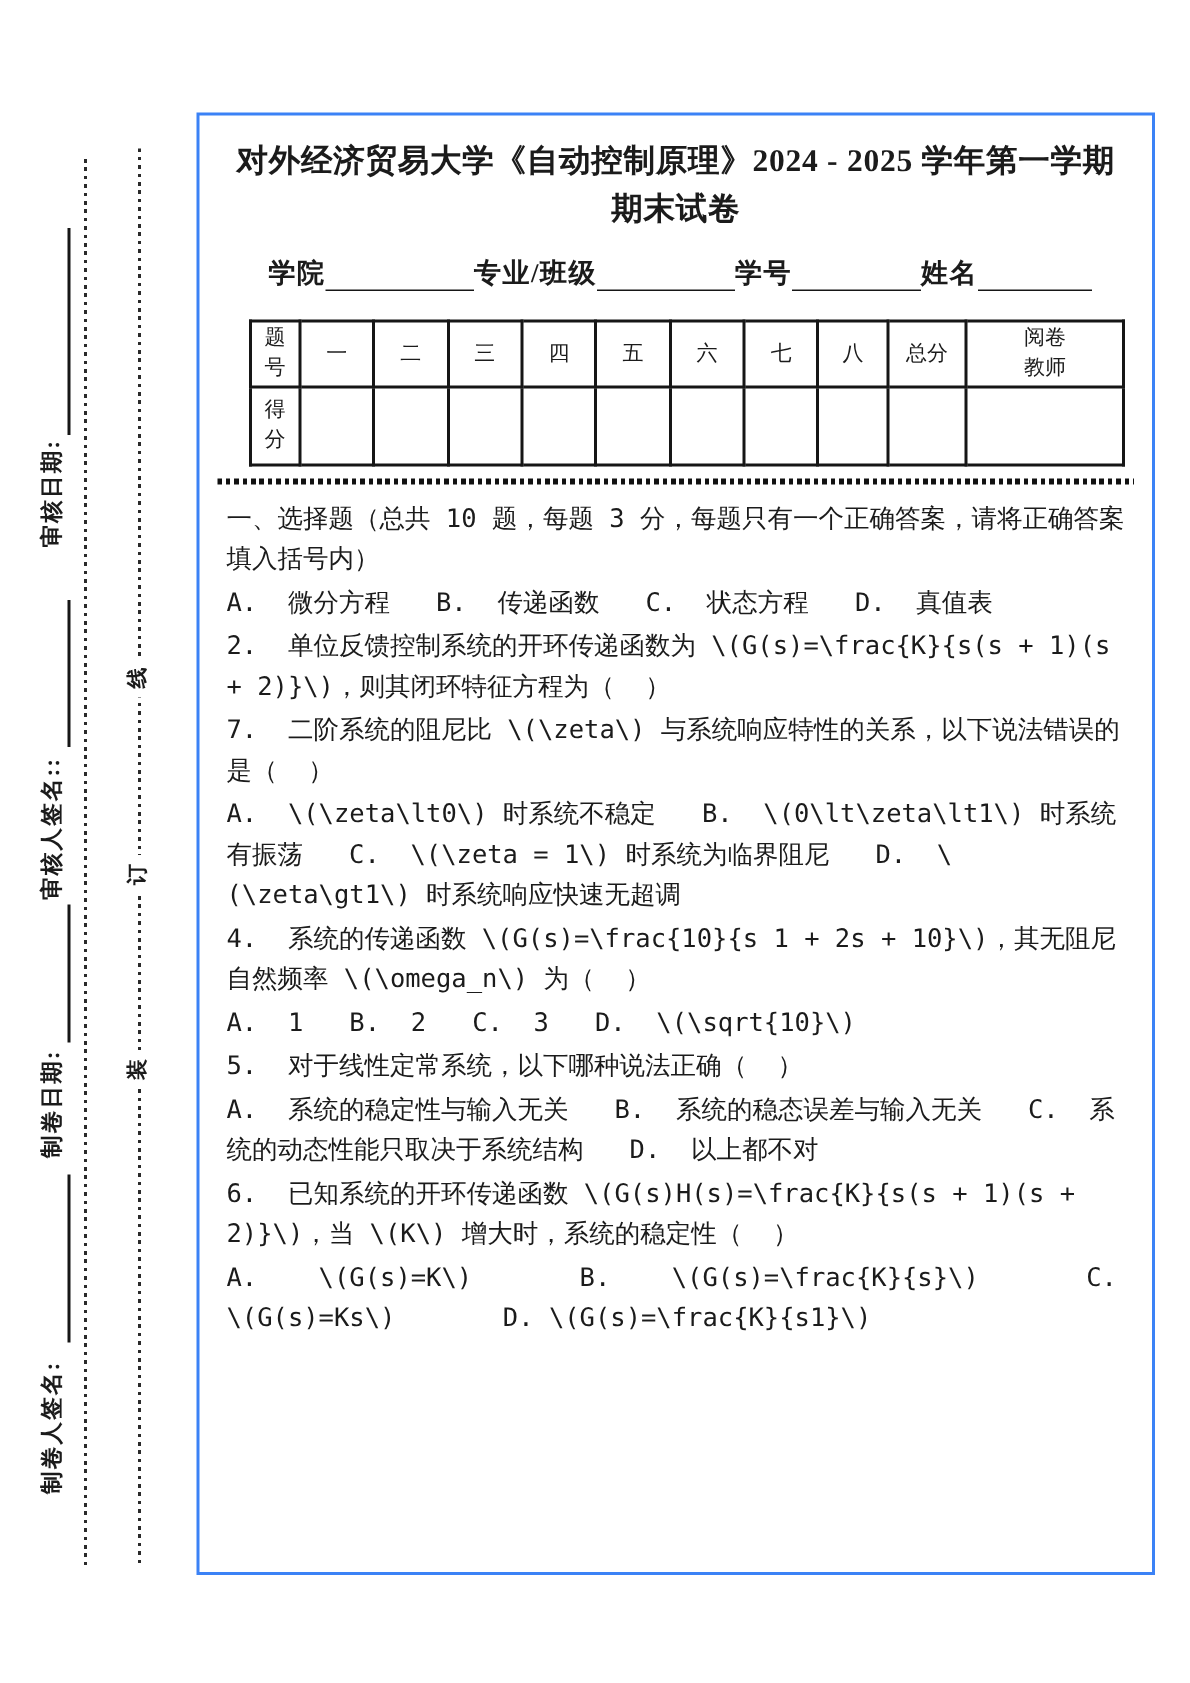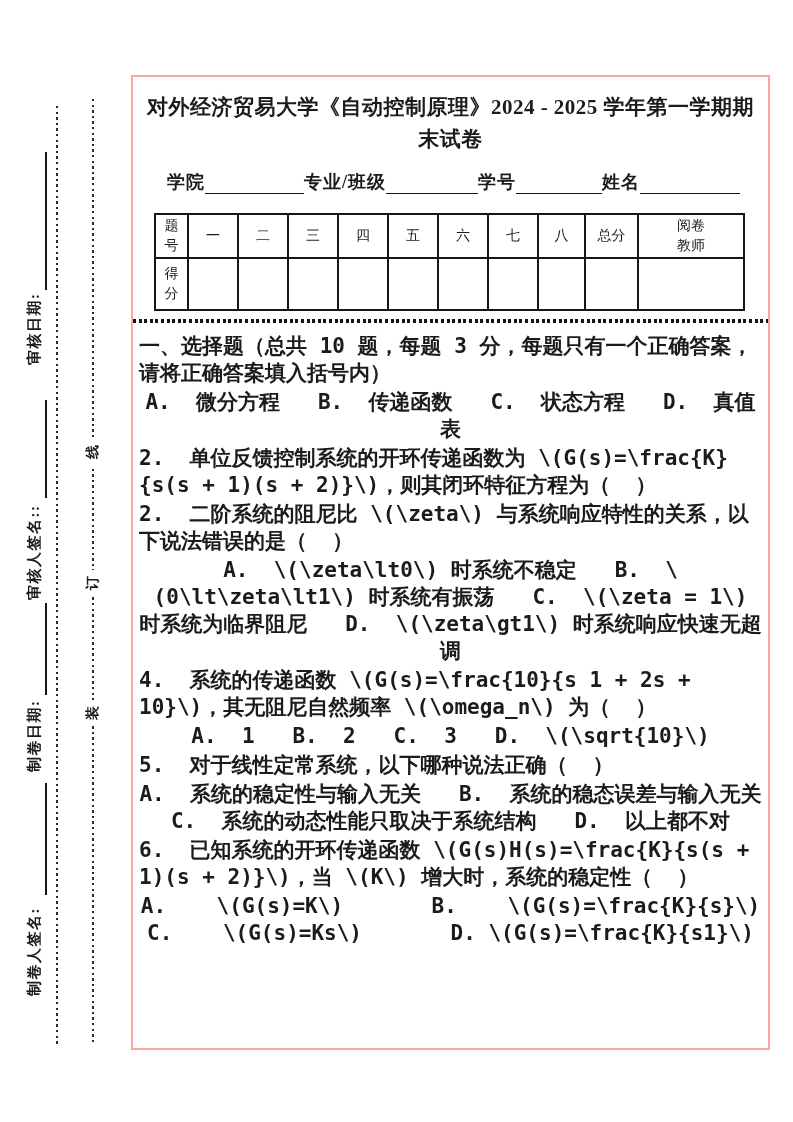--- a/index.html
+++ b/index.html
@@ -12,44 +12,44 @@
   .dotline-inner{left:56px;top:106px;height:939px;}
   .dotline-outer{left:92px;top:99px;height:946px;}
   .bind-char{position:absolute;left:80px;width:26px;height:26px;line-height:26px;text-align:center;
              background:#fff;font-size:14px;font-weight:bold;transform:rotate(-90deg);z-index:2;}
   .sig-seg{position:absolute;left:45px;width:2px;background:#161616;}
   .vlabel{position:absolute;left:25px;height:0;}
   .vlabel span{display:inline-block;white-space:nowrap;transform-origin:0 0;transform:rotate(-90deg);
                font-size:15px;font-weight:bold;letter-spacing:1.5px;}
 
   
-  .exam-box{position:absolute;left:131px;top:75px;width:639px;height:975px;border:2px solid #fca5a5;
-            box-sizing:border-box;padding:0 6px;overflow:hidden;background:#fff;}
+  .exam-box{position:absolute;left:131px;top:75px;width:639px;height:975px;border:2px solid #3b82f6;
+            box-sizing:border-box;padding:0 18px;overflow:hidden;background:#fff;}
   .title{margin:14px 4px 0;text-align:center;font-size:21px;line-height:32px;font-weight:bold;letter-spacing:.5px;}
 
   .info-row{display:flex;align-items:flex-end;margin:15px 22px 0 28px;font-size:18px;font-weight:bold;height:24px;}
   .f-label{white-space:nowrap;letter-spacing:1px;}
   .f-line{border-bottom:1.6px solid #161616;height:17px;display:inline-block;}
   .fw1{width:99px;} .fw2{width:92px;} .fw3{width:86px;} .fw4{flex:1;}
 
   .score-table{border-collapse:collapse;margin:19px 0 0 15px;table-layout:fixed;font-size:14px;}
   .score-table td{border:2px solid #161616;text-align:center;vertical-align:middle;padding:0;}
   .score-table tr:first-child td{height:42px;}
   .score-table tr:last-child td{height:50px;}
   .wrap1{width:17px;margin:0 auto;line-height:20px;}
   .wrap2{width:32px;margin:0 auto;line-height:20px;}
 
   .dot-divider{height:4px;margin:8px -6px 0;
                background:repeating-linear-gradient(to right,#111 0,#111 3px,transparent 3px,transparent 5.6px);}
 
-  .questions{font-family:"DejaVu Sans Mono",monospace;font-size:21px;line-height:27px;margin-top:0;font-weight:bold;}
+  .questions{font-family:"DejaVu Sans Mono",monospace;font-size:17px;line-height:27px;margin-top:0;}
   .sec-title,.q,.opts{margin:0;white-space:pre-wrap;overflow-wrap:break-word;}
   .sec-title{margin-top:10px;}
   .q{margin-top:2px;}
-  .opts{margin-top:2px;text-align:center;}
+  .opts{margin-top:2px;}
 
   .footer{position:absolute;left:131px;top:1063px;width:639px;text-align:center;
           font-family:"DejaVu Sans Mono",monospace;font-size:15px;font-weight:bold;letter-spacing:2px;}
 </style>
 </head>
 <body>
 
 <div class="page">
 
   <div class="dotline dotline-inner"></div>
@@ -145,21 +145,21 @@
     <div class="questions">
       <p class="sec-title">一、选择题（总共 10 题，每题 3 分，每题只有一个正确答案，请将正确答案填入括号内）</p>
 
       <div>
         <p class="opts">A.  微分方程   B.  传递函数   C.  状态方程   D.  真值表</p>
       </div>
       <div>
         <p class="q">2.  单位反馈控制系统的开环传递函数为 \(G(s)=\frac{K}{s(s + 1)(s + 2)}\)，则其闭环特征方程为（  ）</p>
       </div>
       <div>
-        <p class="q">2.  二阶系统的阻尼比 \(\zeta\) 与系统响应特性的关系，以下说法错误的是（  ）</p>
+        <p class="q">7.  二阶系统的阻尼比 \(\zeta\) 与系统响应特性的关系，以下说法错误的是（  ）</p>
         <p class="opts">A.  \(\zeta\lt0\) 时系统不稳定   B.  \(0\lt\zeta\lt1\) 时系统有振荡   C.  \(\zeta = 1\) 时系统为临界阻尼   D.  \(\zeta\gt1\) 时系统响应快速无超调</p>
       </div>
       <div>
         <p class="q">4.  系统的传递函数 \(G(s)=\frac{10}{s 1 + 2s + 10}\)，其无阻尼自然频率 \(\omega_n\) 为（  ）</p>
         <p class="opts">A.  1   B.  2   C.  3   D.  \(\sqrt{10}\)</p>
       </div>
       <div>
         <p class="q">5.  对于线性定常系统，以下哪种说法正确（  ）</p>
         <p class="opts">A.  系统的稳定性与输入无关   B.  系统的稳态误差与输入无关   C.  系统的动态性能只取决于系统结构   D.  以上都不对</p>
       </div>

